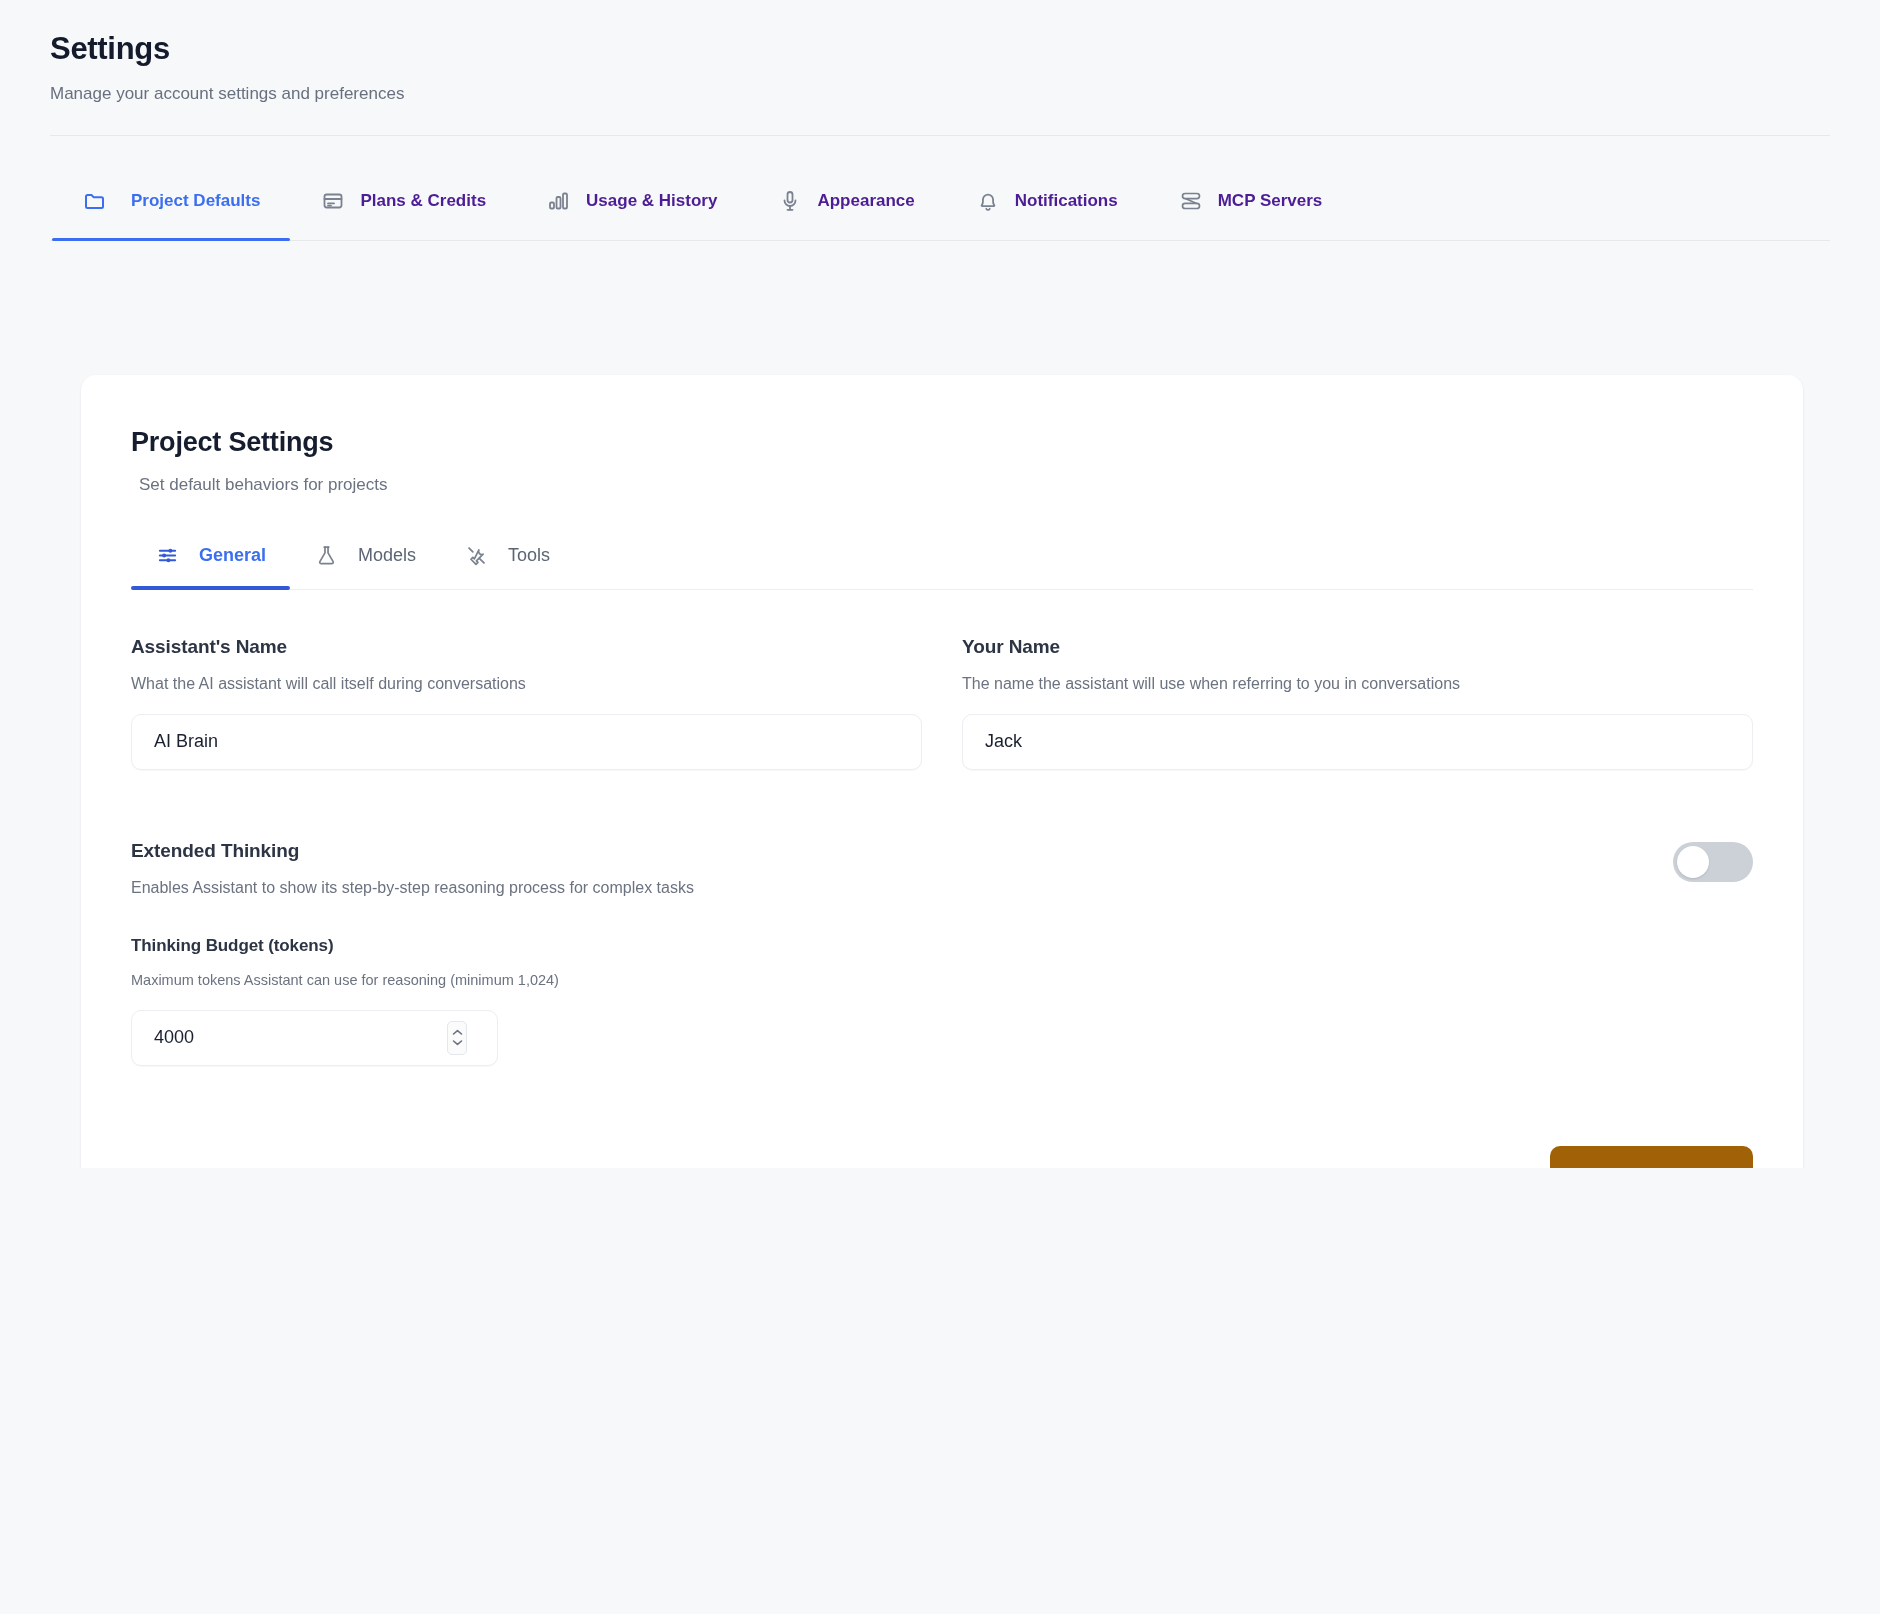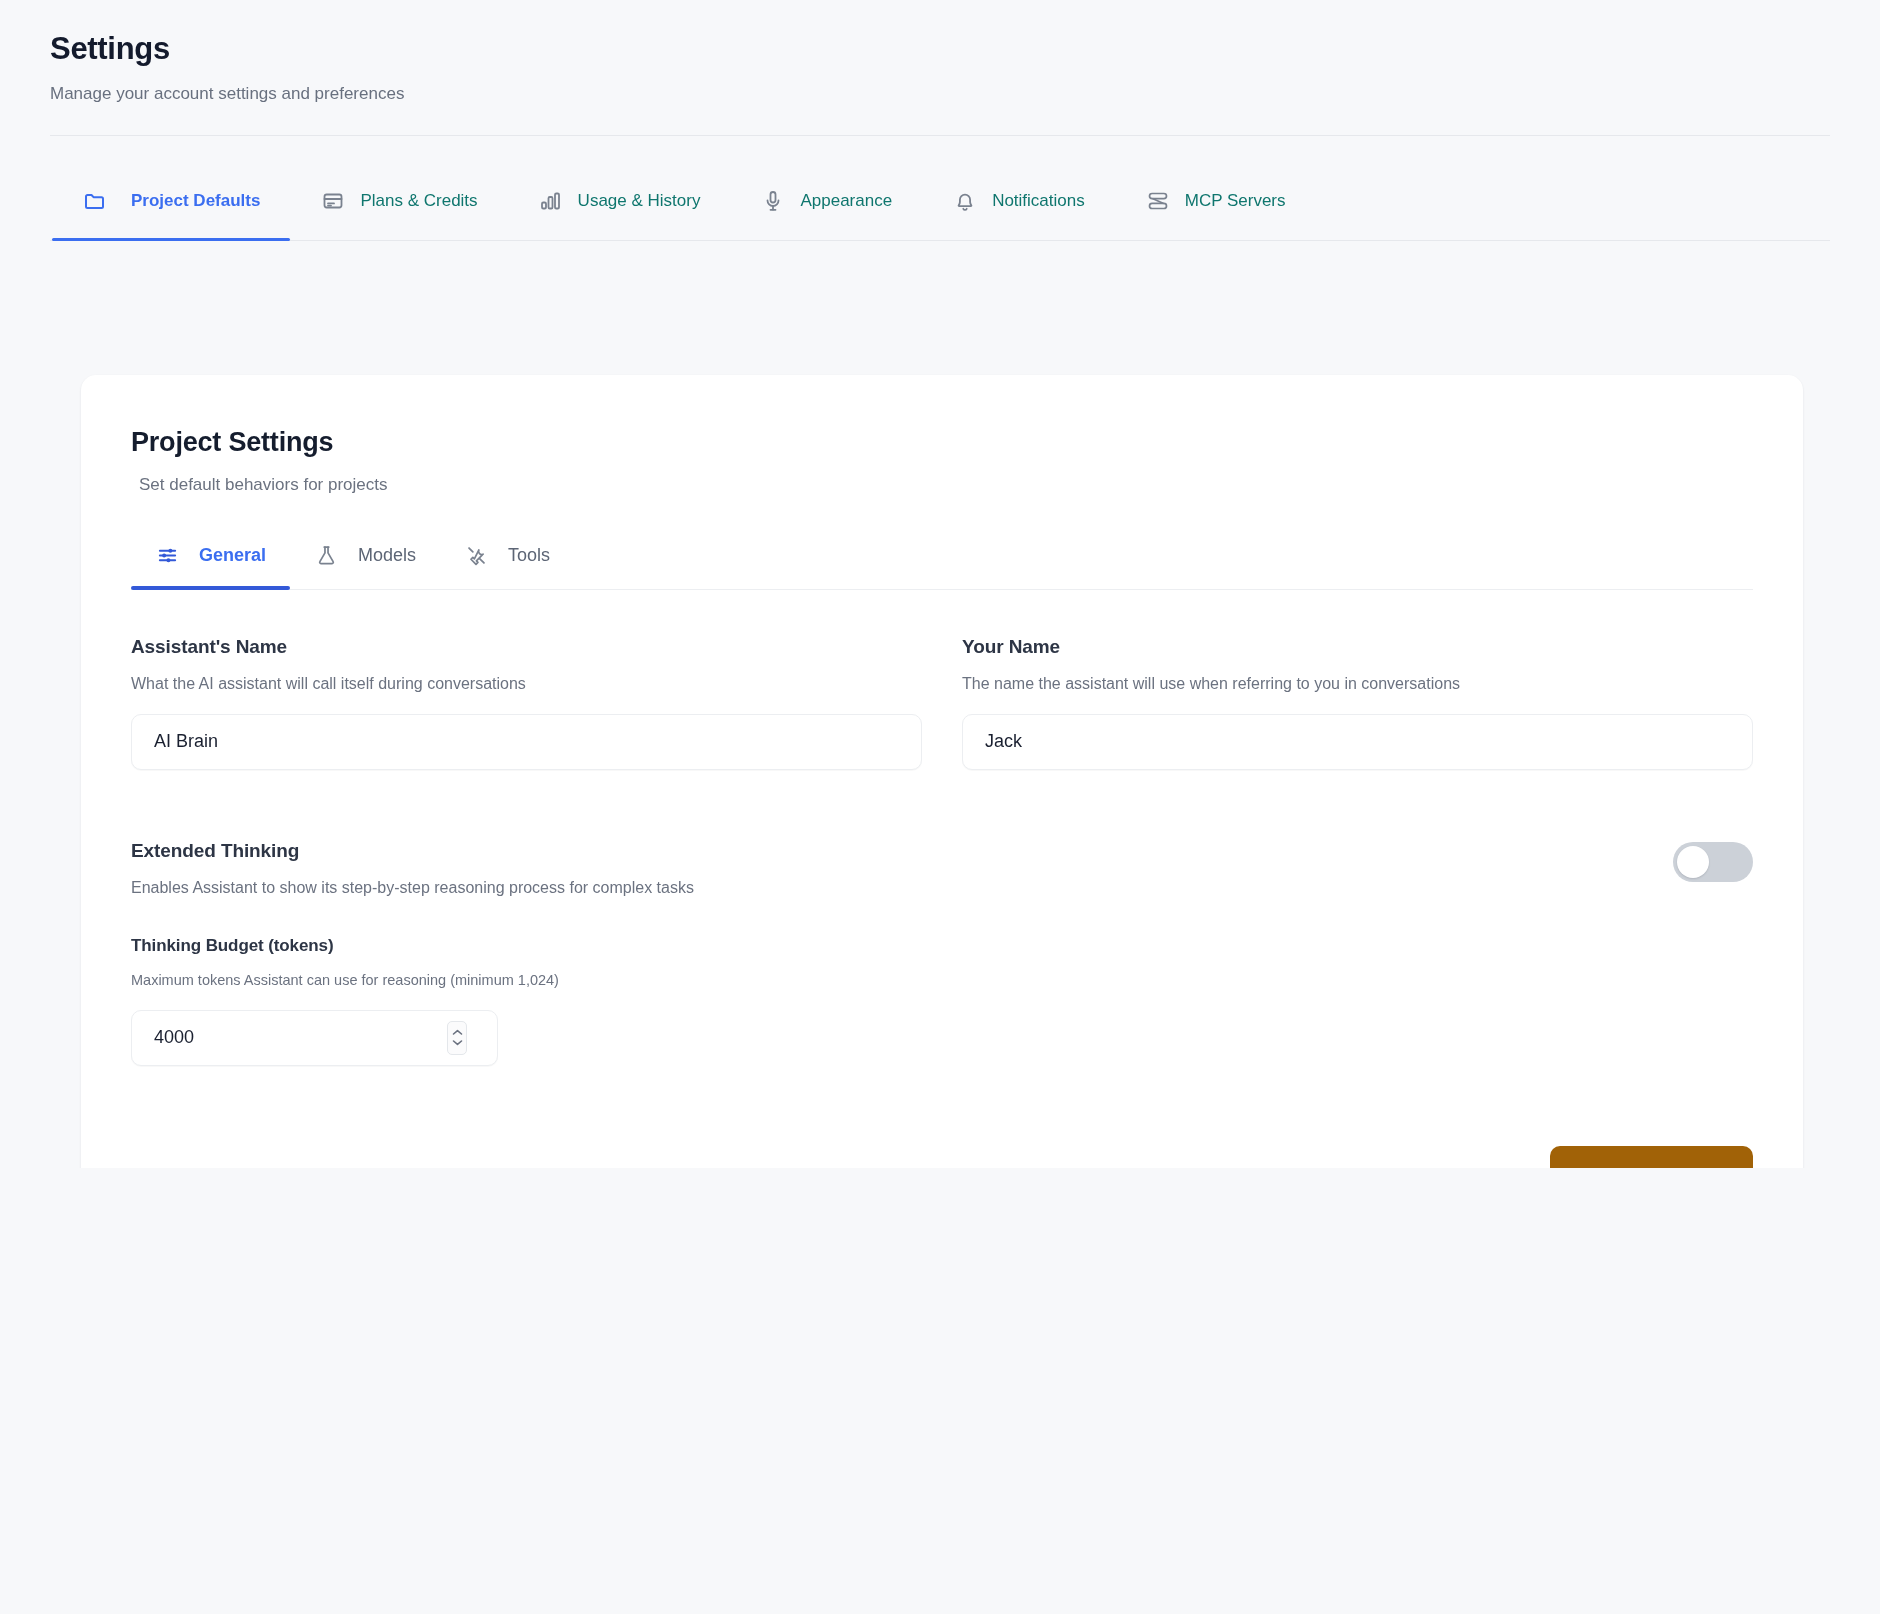--- a/index.html
+++ b/index.html
@@ -29,21 +29,21 @@
   .tabs {
     display: flex; align-items: flex-end;
     margin: 0 50px; height: 105px;
     border-bottom: 1px solid #e6e8ec;
     position: relative;
   }
   .tab {
     display: flex; align-items: center; gap: 14px;
     padding: 0 0 26px 0;
     margin-right: 60px;
-    font-size: 17px; color: #0f766e; font-weight: normal;
+    font-size: 17px; color: #4c1d95; font-weight: bold;
     cursor: pointer; position: relative; white-space: nowrap;
   }
   .tab:first-child { margin-left: 32px; gap: 23px; }
   .tab.active { color: #3b6ef0; font-weight: bold; }
   .tab.active::after {
     content: ""; position: absolute;
     left: -30px; right: -30px; bottom: -1px;
     height: 3px; background: #3b6ef0; border-radius: 2px;
   }
   .tab svg { display: block; }

